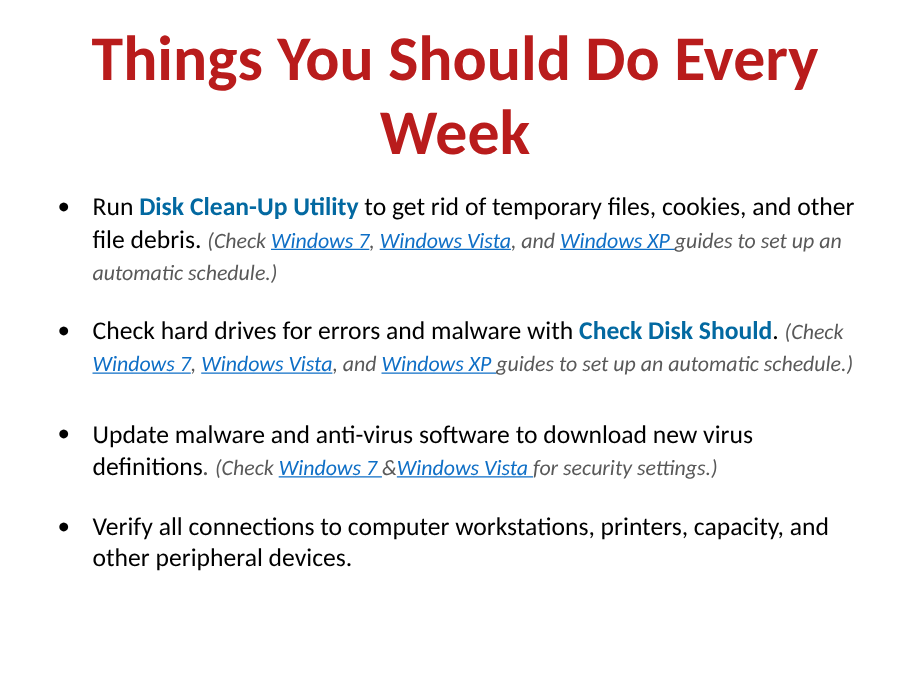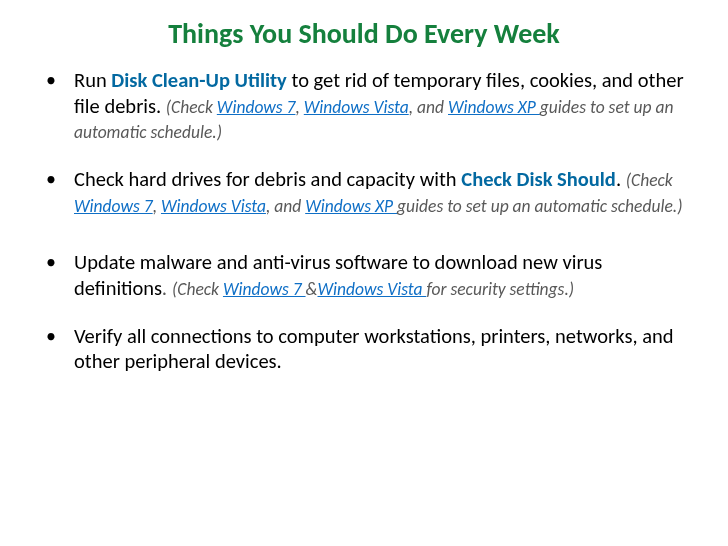--- a/index.html
+++ b/index.html
@@ -11,23 +11,23 @@
     font-family: Calibri, Arial, sans-serif;
     color: #000;
   }
   .slide {
     box-sizing: border-box;
     width: 728px;
     height: 546px;
     padding: 18px 28px 20px 28px;
   }
   .title {
-    color: #15803d;
+    color: #b91c1c;
     font-weight: 700;
-    font-size: 28px;
+    font-size: 51px;
     text-align: center;
     margin: 0 0 18px 0;
     line-height: 1.15;
   }
   ul.top {
     list-style: none;
     margin: 0;
     padding: 0 10px 0 18px;
   }
   ul.top > li {
@@ -81,28 +81,28 @@
 
   <h1 class="title">Things You Should Do Every Week</h1>
 
   <ul class="top">
 
     <li>
       <span>Run </span><span class="emph">Disk Clean-Up Utility</span><span> to get rid of temporary files, cookies, and other file debris. </span><span class="note"><span>(Check </span><span class="link">Windows 7</span><span>, </span><span class="link">Windows Vista</span><span>, and </span><span class="link">Windows XP </span><span>guides to set up an automatic schedule.)</span></span>
     </li>
 
     <li>
-      <span>Check hard drives for debris and capacity with </span><span class="emph">Check Disk Should</span><span class="period">. </span><span class="note"><span>(Check </span><span class="link">Windows 7</span><span>, </span><span class="link">Windows Vista</span><span>, and </span><span class="link">Windows XP </span><span>guides to set up an automatic schedule.)</span></span>
+      <span>Check hard drives for errors and malware with </span><span class="emph">Check Disk Should</span><span class="period">. </span><span class="note"><span>(Check </span><span class="link">Windows 7</span><span>, </span><span class="link">Windows Vista</span><span>, and </span><span class="link">Windows XP </span><span>guides to set up an automatic schedule.)</span></span>
     </li>
 
     <li class="shift">
       <span class="content">
         <span>Update malware and anti-virus software to download new virus definitions</span><span class="note"><span class="period">. </span><span>(Check </span><span class="link">Windows 7 </span><span>&amp;</span><span class="link">Windows Vista </span><span>for security settings.)</span></span>
       </span>
     </li>
 
     <li class="last">
-      <span>Verify all connections to computer workstations, printers, networks, and other peripheral devices.</span>
+      <span>Verify all connections to computer workstations, printers, capacity, and other peripheral devices.</span>
     </li>
 
   </ul>
 
 </div>
 
 </body></html>

